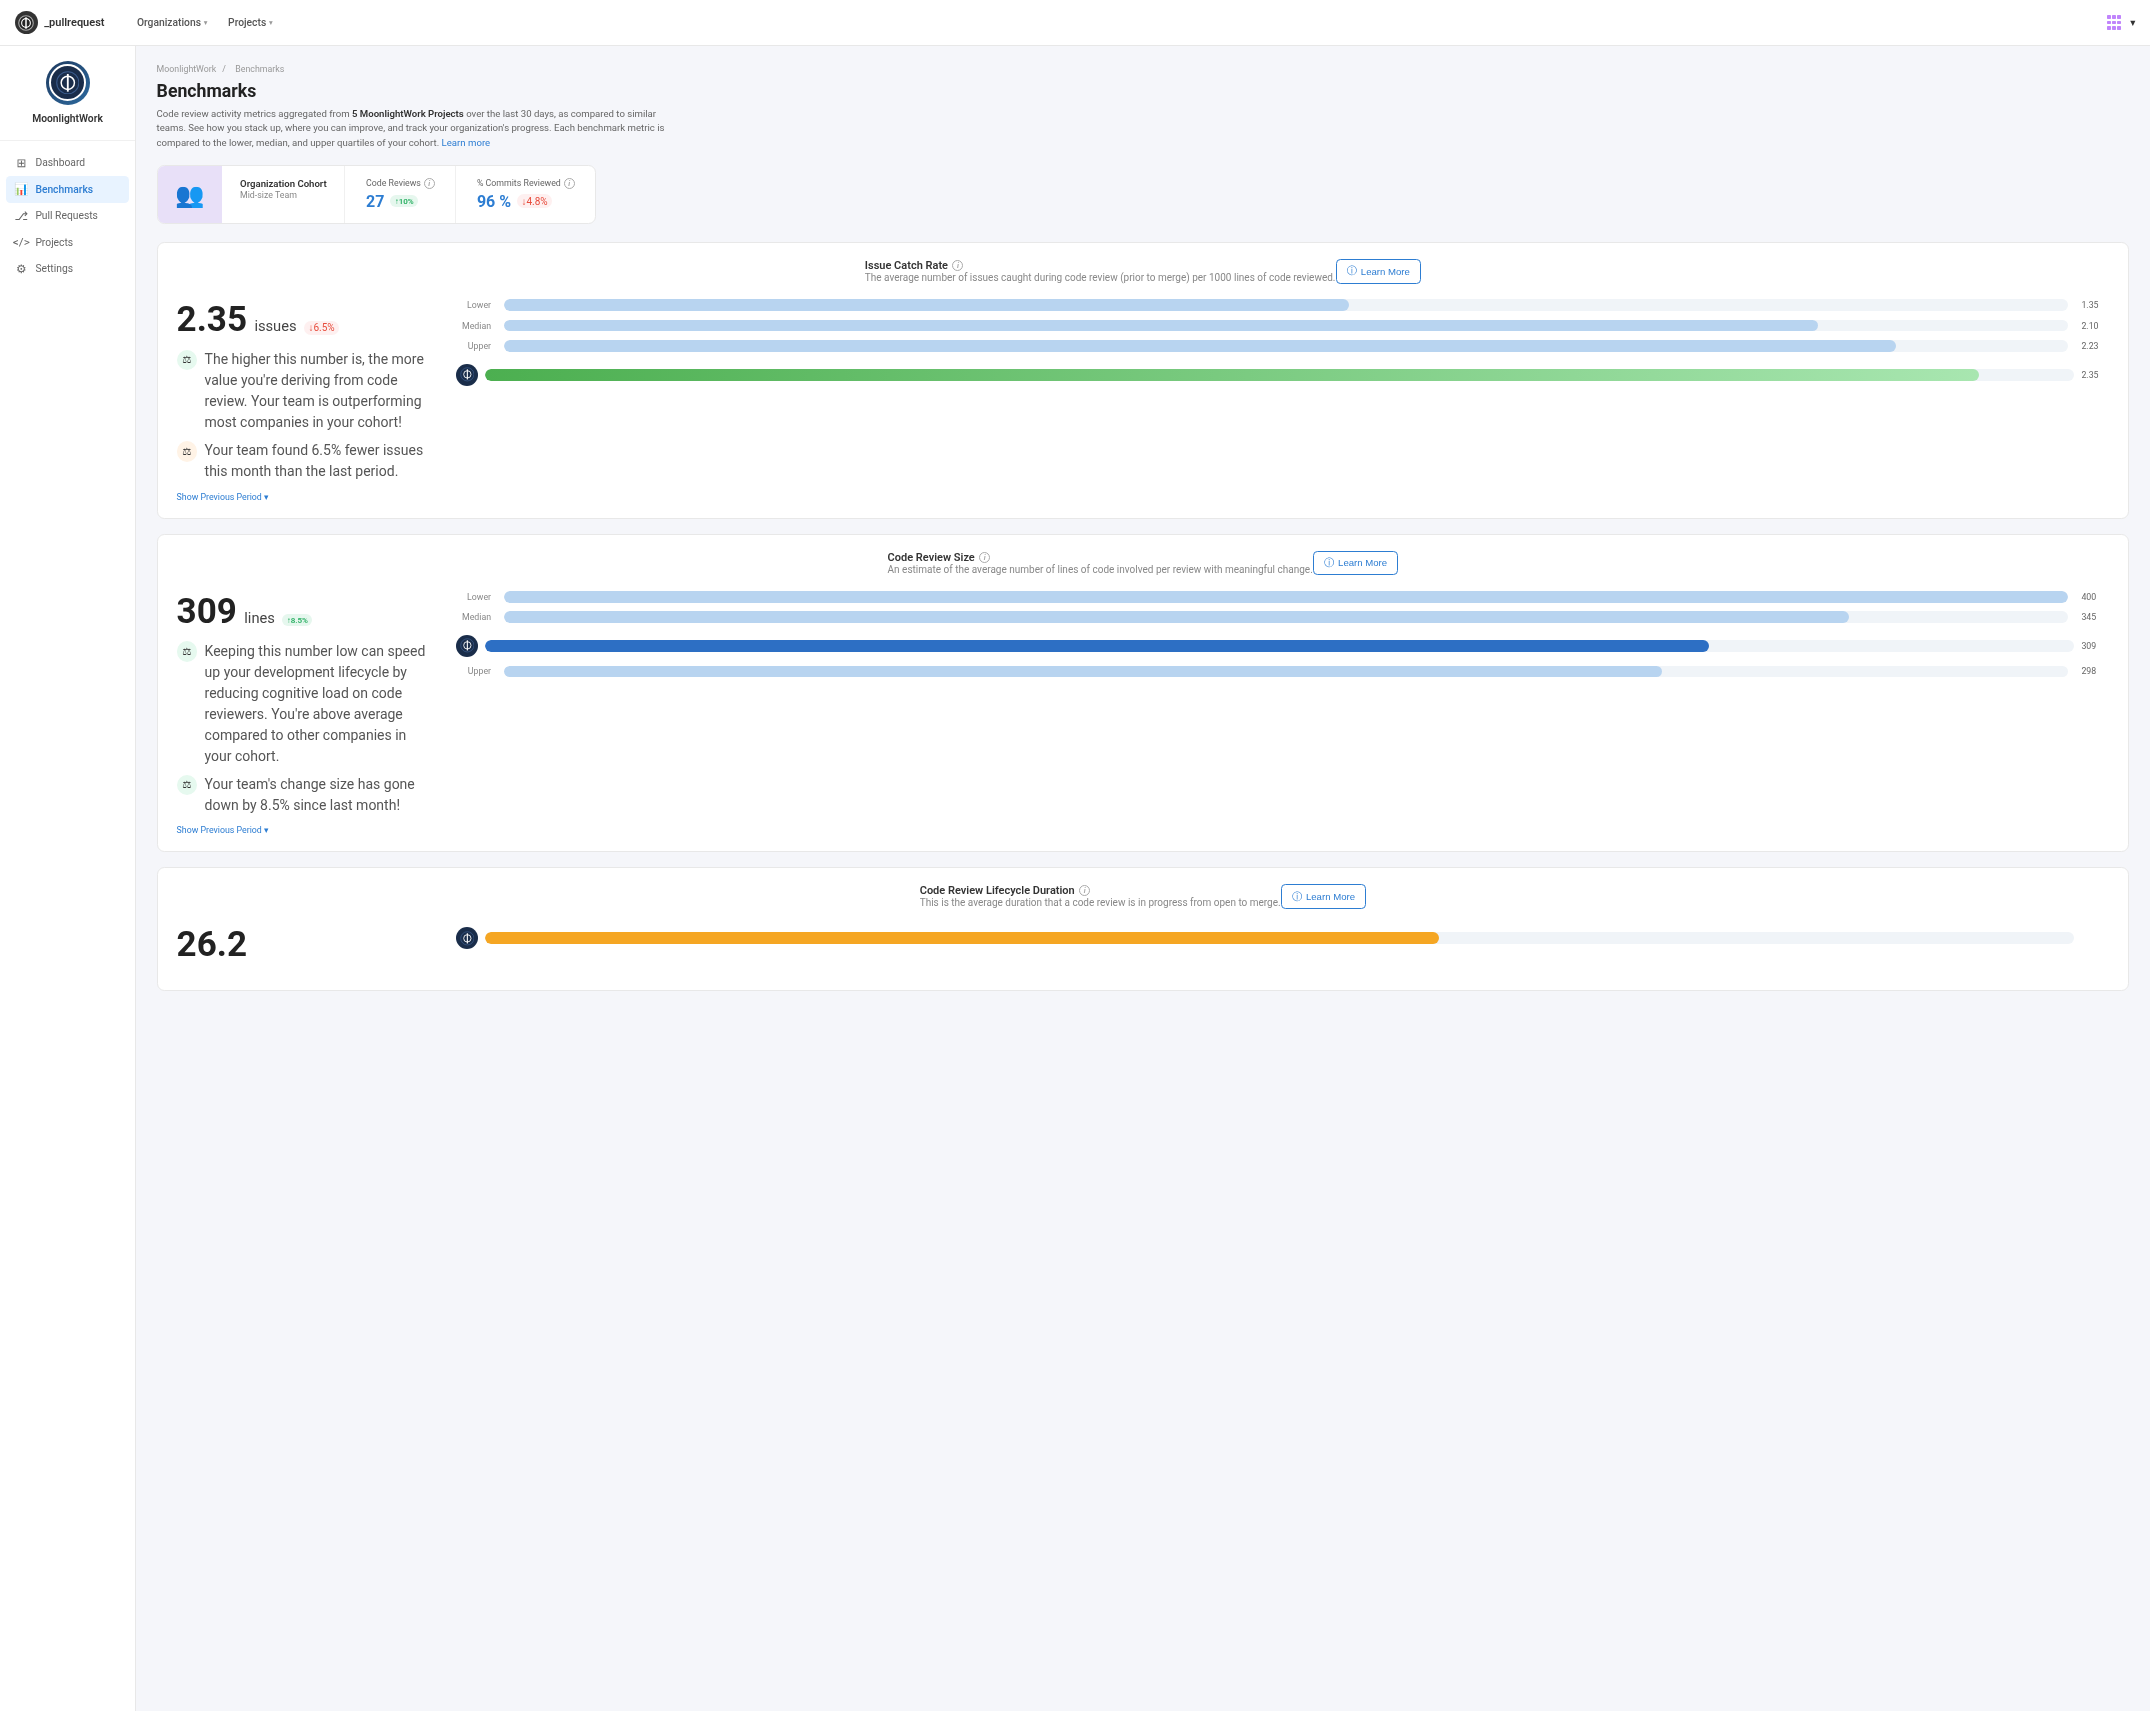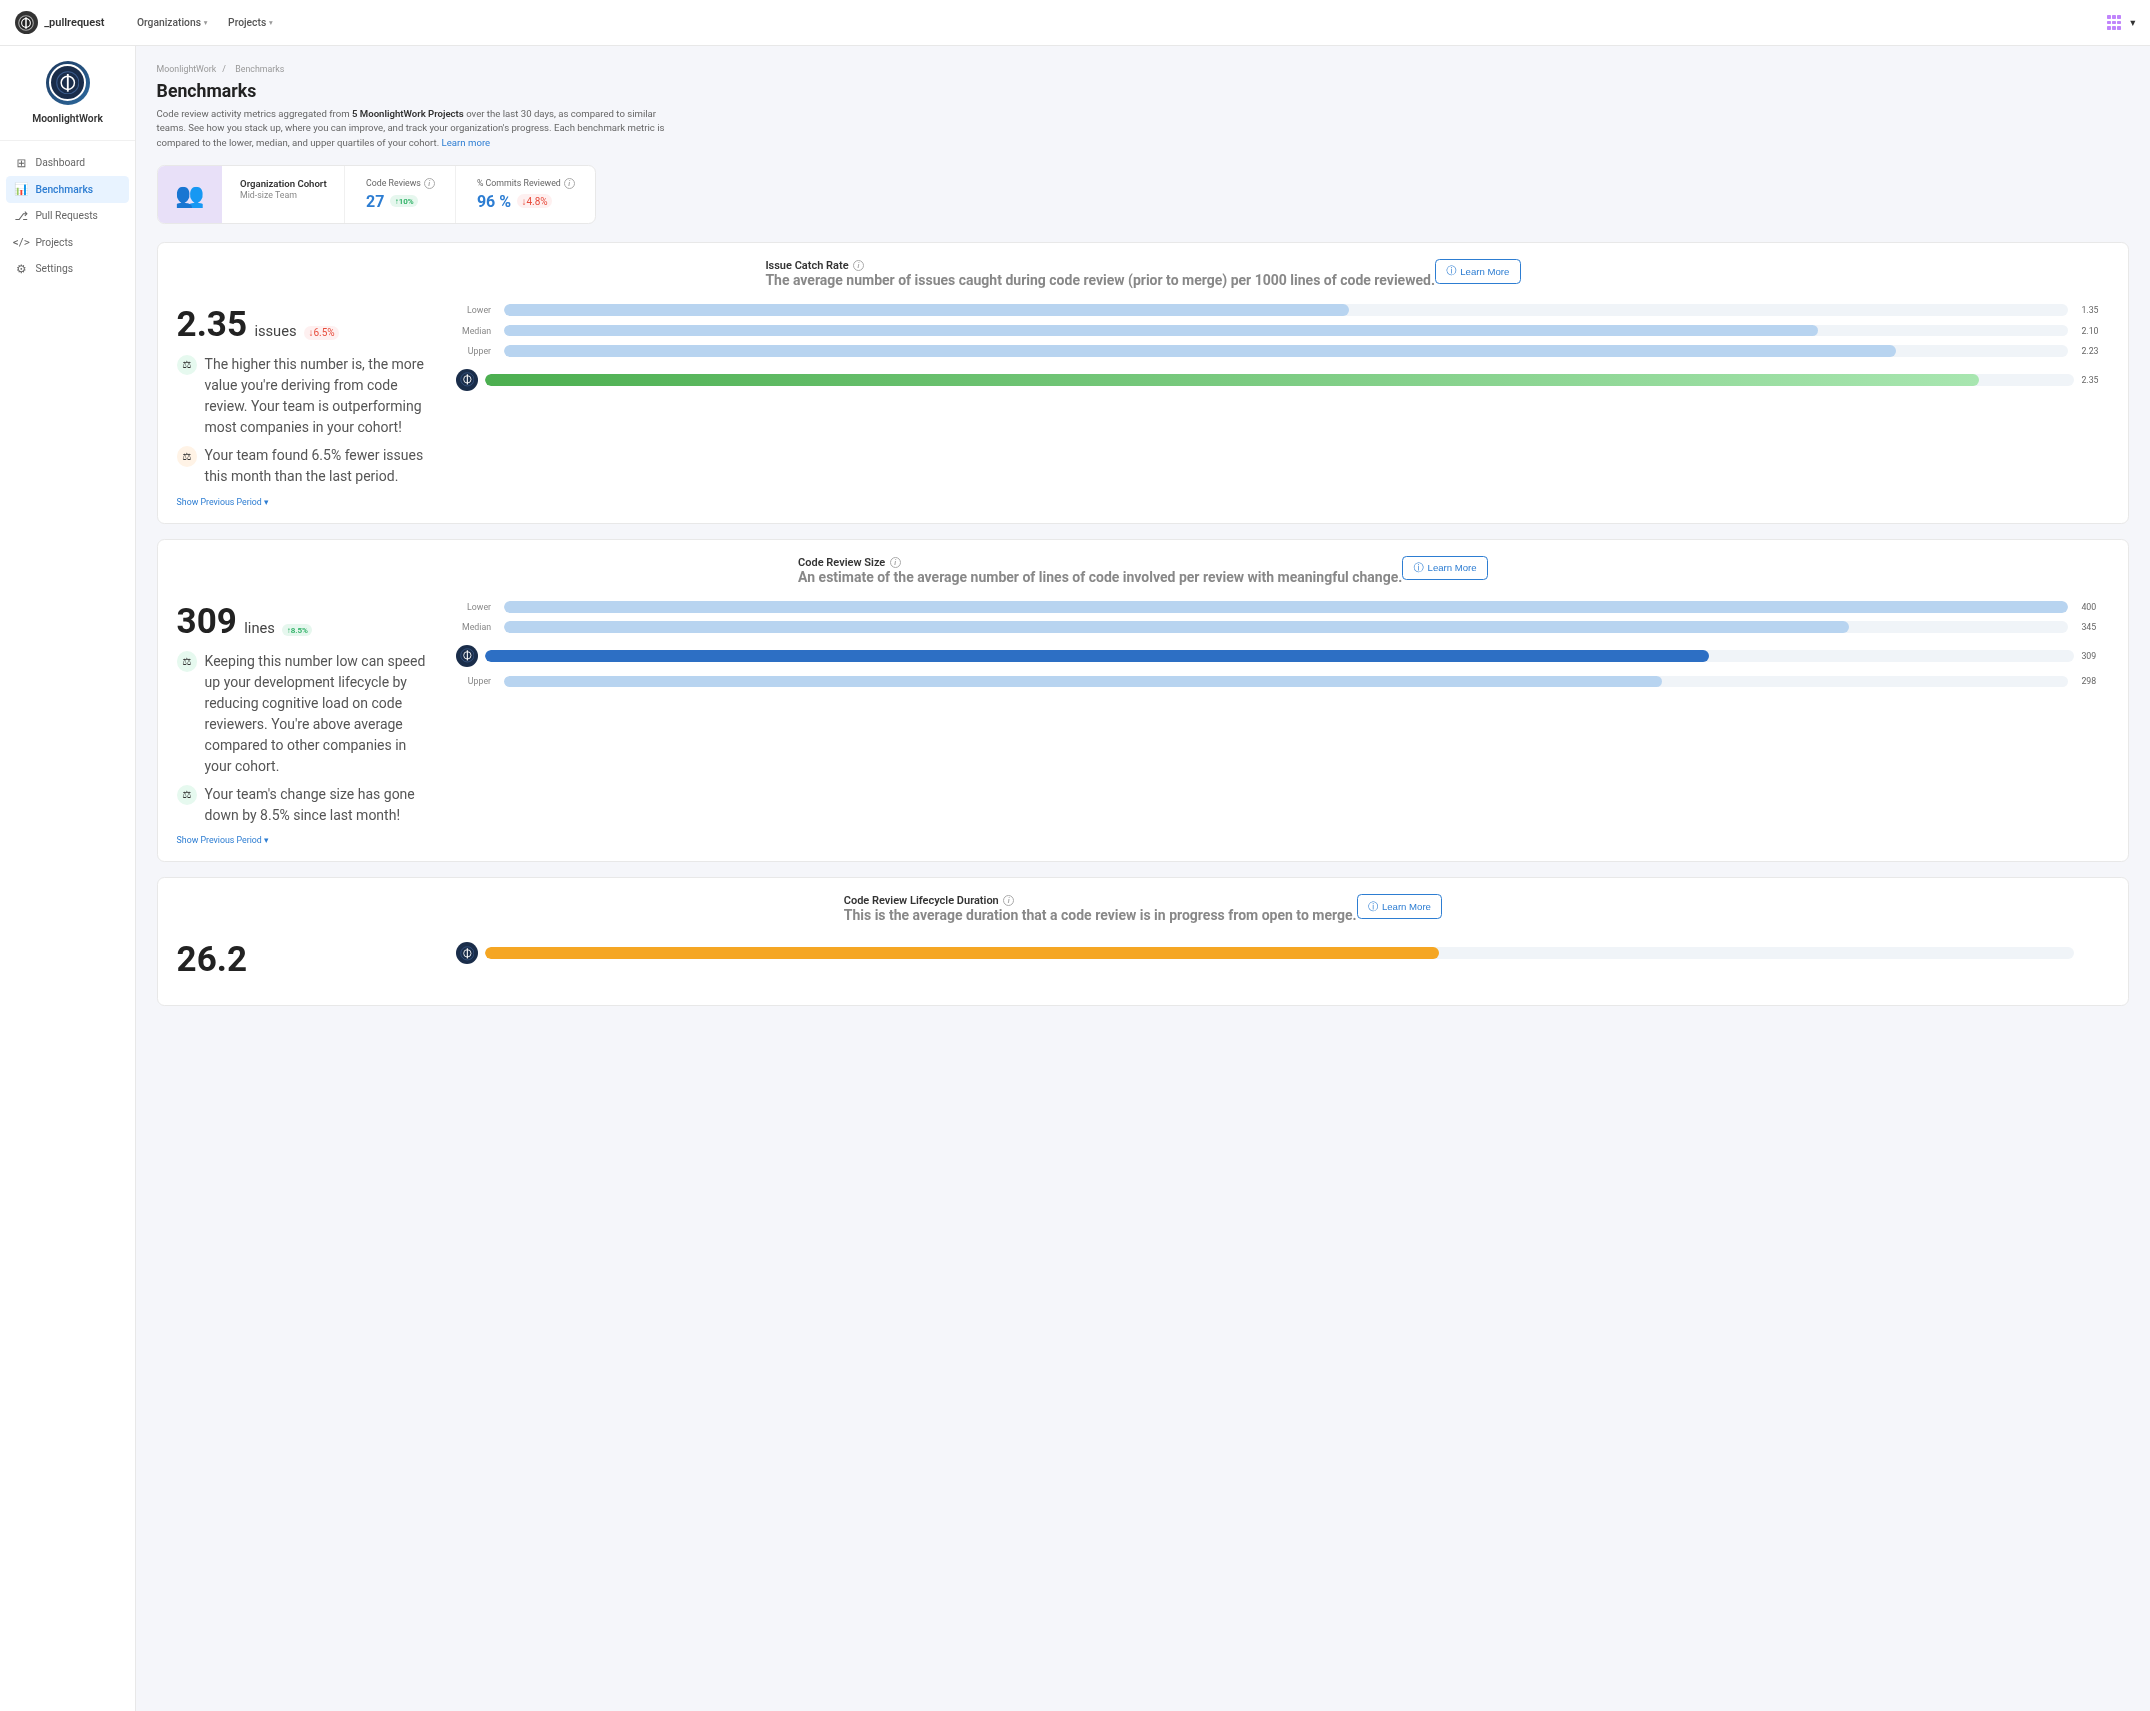--- a/index.html
+++ b/index.html
@@ -53,21 +53,21 @@
     .cohort-stat { padding: 11.8px 20.6px; }
     .cohort-stat-label { font-size: 8.8px; color: #666; margin-bottom: 2.9px; display: flex; align-items: center; gap: 2.9px; }
     .cohort-stat-val { font-size: 16px; font-weight: 700; color: #2d7dd2; display: flex; align-items: center; gap: 5.9px; }
     .badge-up { background: #e6f7ee; color: #27ae60; font-size: 8px; padding: 1.5px 4.4px; border-radius: 7.4px; font-weight: 600; }
     .badge-down { background: #fef0f0; color: #e74c3c; font-size: 10px; padding: 1.5px 4.4px; border-radius: 7.4px; font-weight: 400; }
 
     
     .metric-card { background: #fff; border-radius: 7.4px; border: 0.7px solid #e8e8e8; padding: 16px 19px; margin-bottom: 14.7px; }
     .metric-header { display: flex; justify-content: center; align-items: flex-start; margin-bottom: 2.9px; }
     .metric-title { font-size: 11px; font-weight: 600; color: #333; display: flex; align-items: center; gap: 4.4px; }
-    .metric-desc { font-size: 14px; color: #888; margin-bottom: 13.3px; font-weight: bold; }
+    .metric-desc { font-size: 10px; color: #888; margin-bottom: 13.3px; }
     .learn-more-btn { display: flex; align-items: center; gap: 3.7px; border: 0.7px solid #2d7dd2; color: #2d7dd2; background: #fff; border-radius: 4.4px; padding: 4.4px 10.3px; font-size: 9.6px; cursor: pointer; font-weight: 500; white-space: nowrap; }
     .learn-more-btn .lm-icon { font-size: 10.3px; }
 
     
     .metric-body { display: flex; gap: 29.5px; }
     .metric-left { flex: 0 0 250px; }
     .metric-right { flex: 1; display: flex; flex-direction: column; gap: 8.8px; }
     .metric-main-val { font-size: 35px; font-weight: 700; color: #222; display: flex; align-items: baseline; gap: 7.4px; }
     .metric-unit { font-size: 14.7px; font-weight: 400; color: #444; }
     .metric-insights { margin-top: 8.8px; display: flex; flex-direction: column; gap: 7.4px; }

